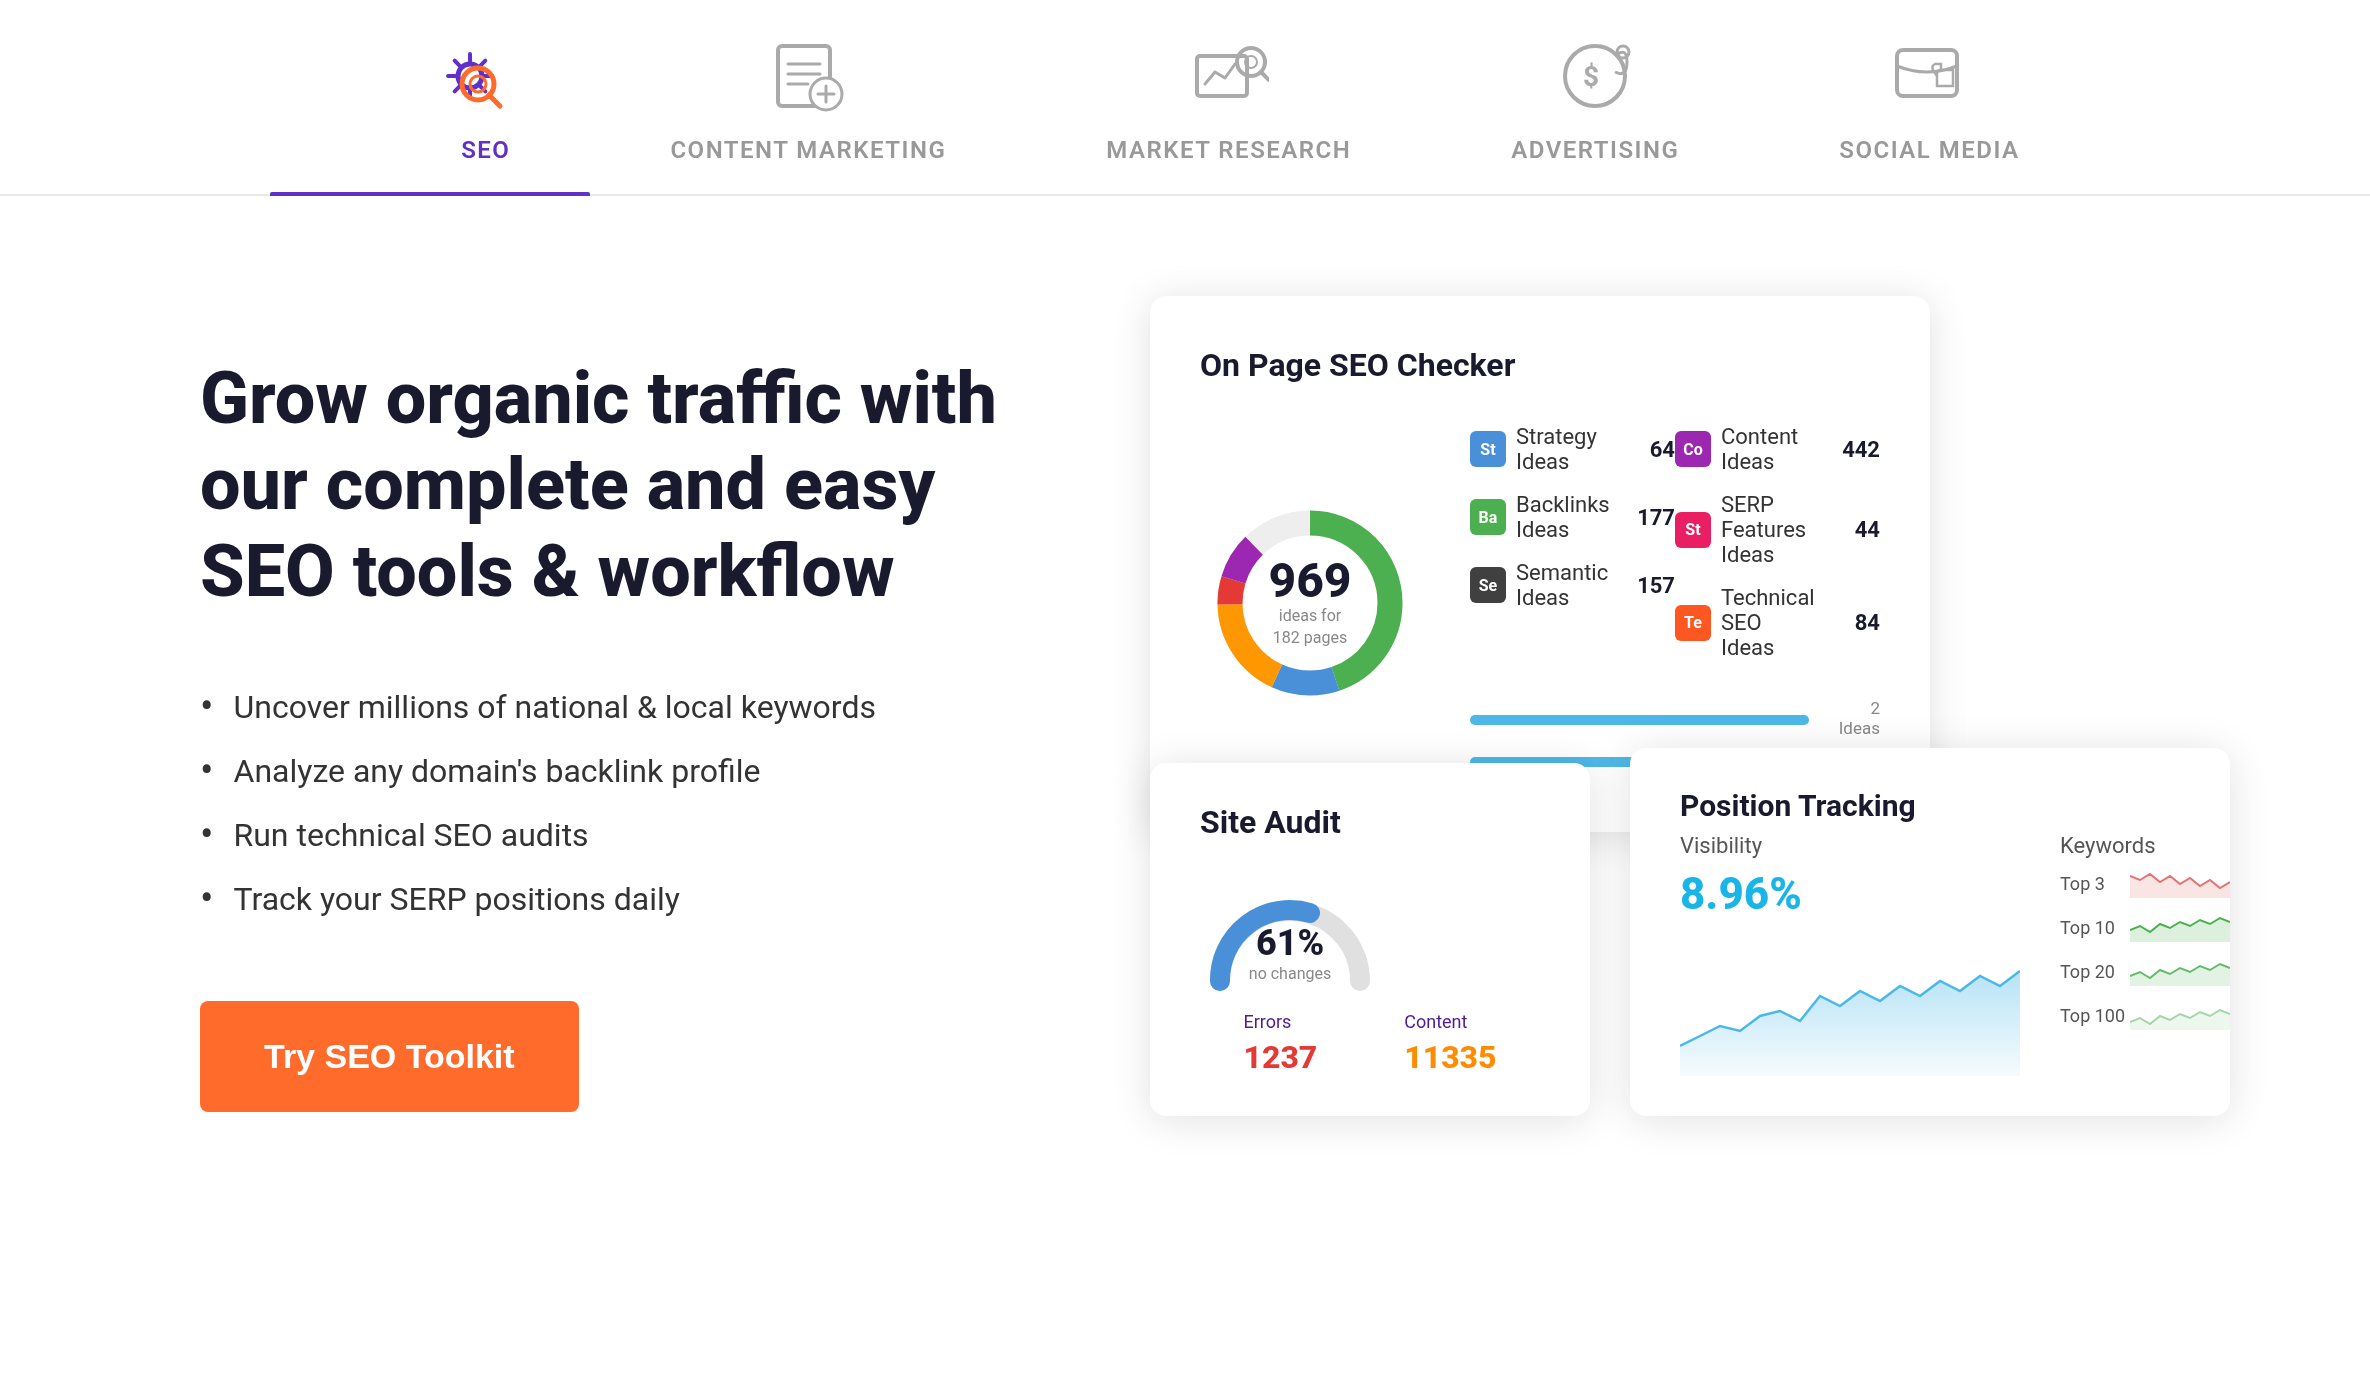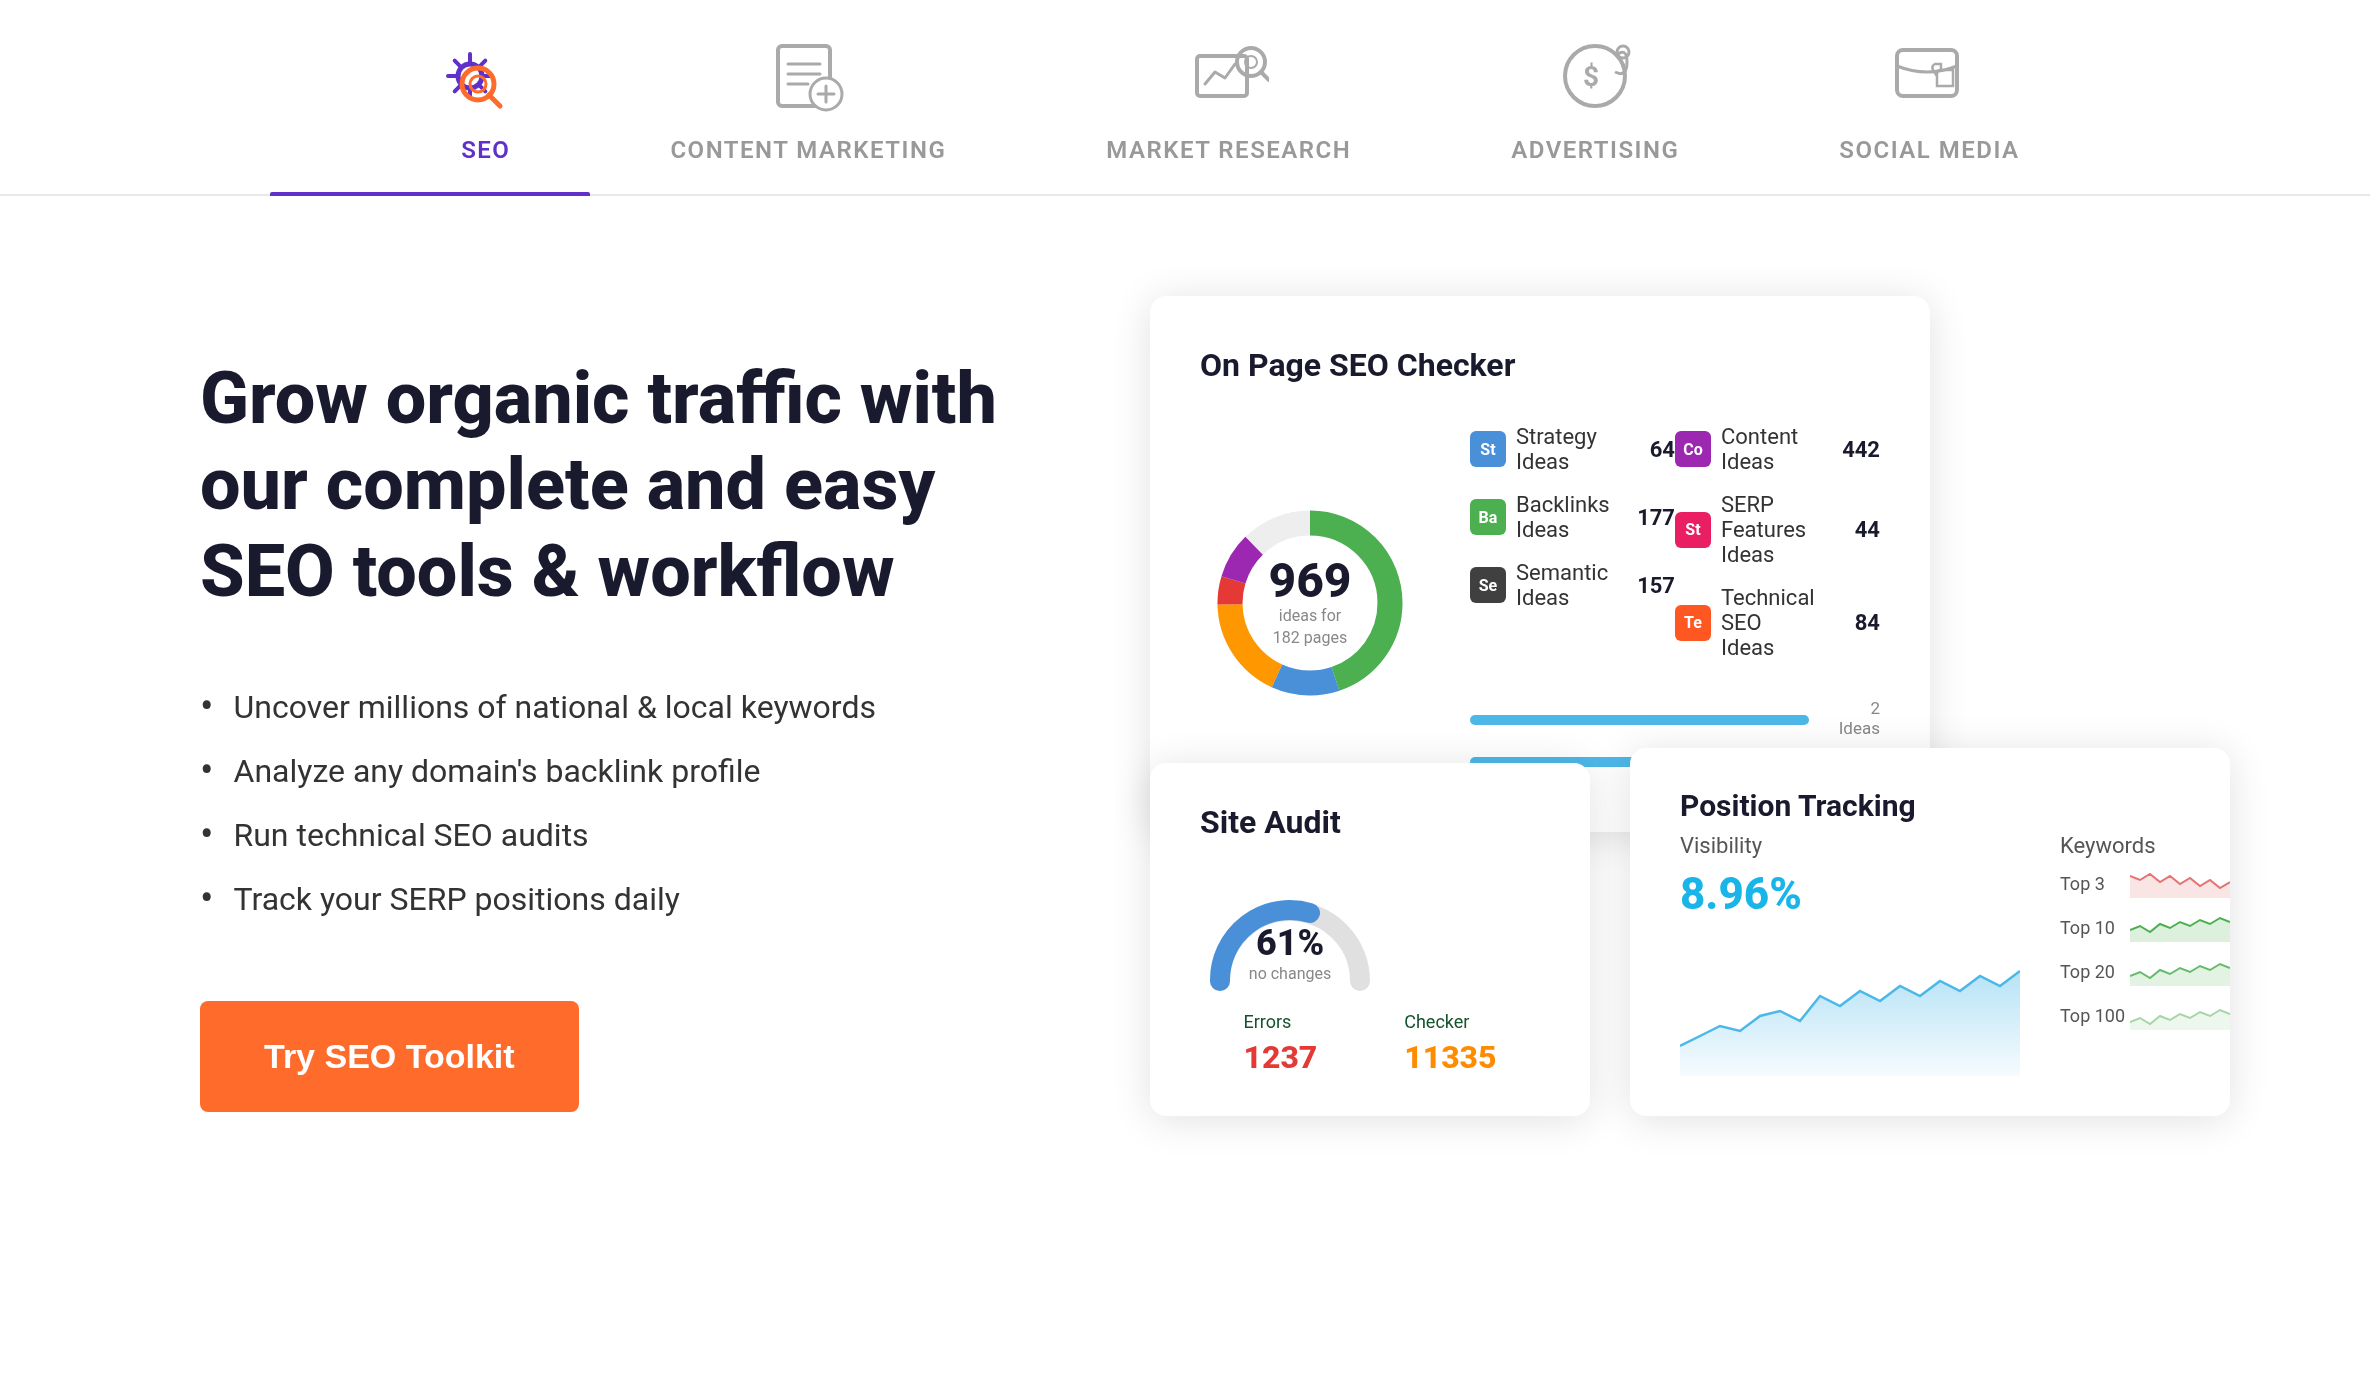--- a/index.html
+++ b/index.html
@@ -232,21 +232,21 @@
       left: 0;
       z-index: 2;
     }
     .audit-stats {
       display: flex;
       justify-content: space-around;
       margin-top: 20px;
     }
     .audit-stat-label {
       font-size: 18px;
-      color: #14532d;
+      color: #4c1d95;
       margin-bottom: 6px;
     }
     .audit-stat-value {
       font-size: 32px;
       font-weight: 800;
     }
     .audit-stat-value.red { color: #e53935; }
     .audit-stat-value.orange { color: #ff8c00; }
 
     
@@ -494,21 +494,21 @@
           </div>
         </div>
       </div>
 
       <div class="audit-stats">
         <div>
           <div class="audit-stat-label">Errors</div>
           <div class="audit-stat-value red">1237</div>
         </div>
         <div>
-          <div class="audit-stat-label">Checker</div>
+          <div class="audit-stat-label">Content</div>
           <div class="audit-stat-value orange">11335</div>
         </div>
       </div>
     </div>
 
     <div class="position-card">
       <div class="position-title">Position Tracking</div>
       <div class="position-body">
 
         <div class="visibility-section">

